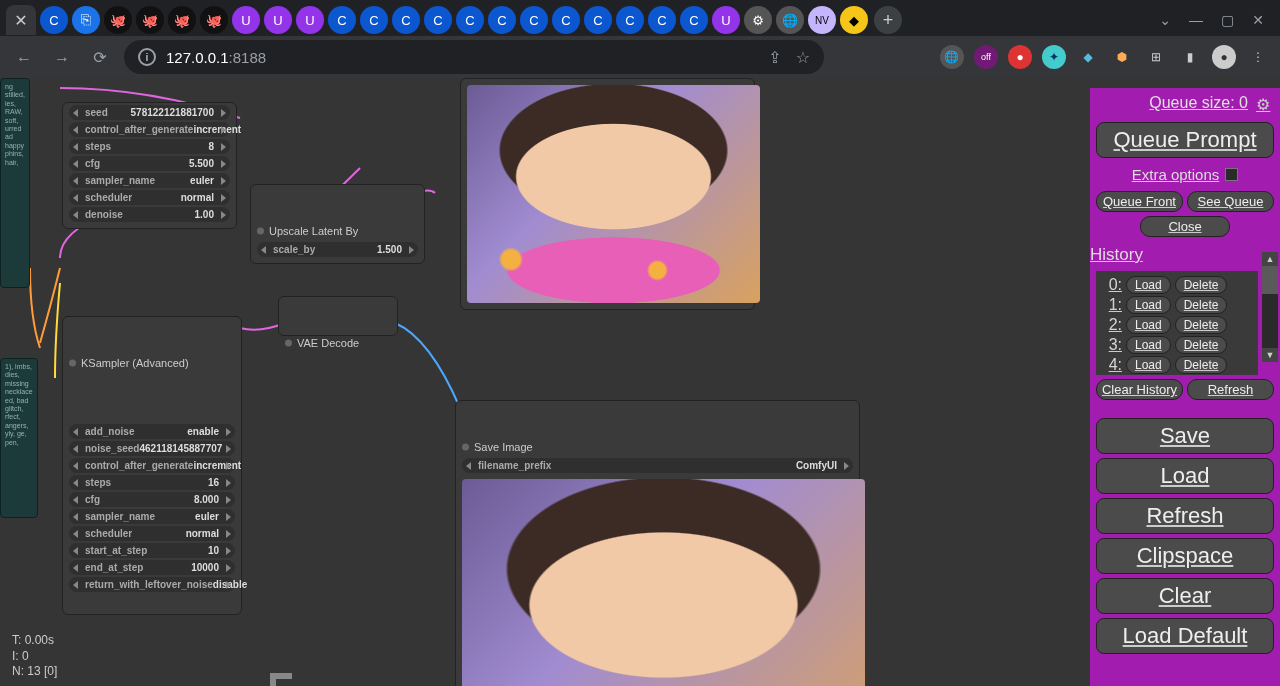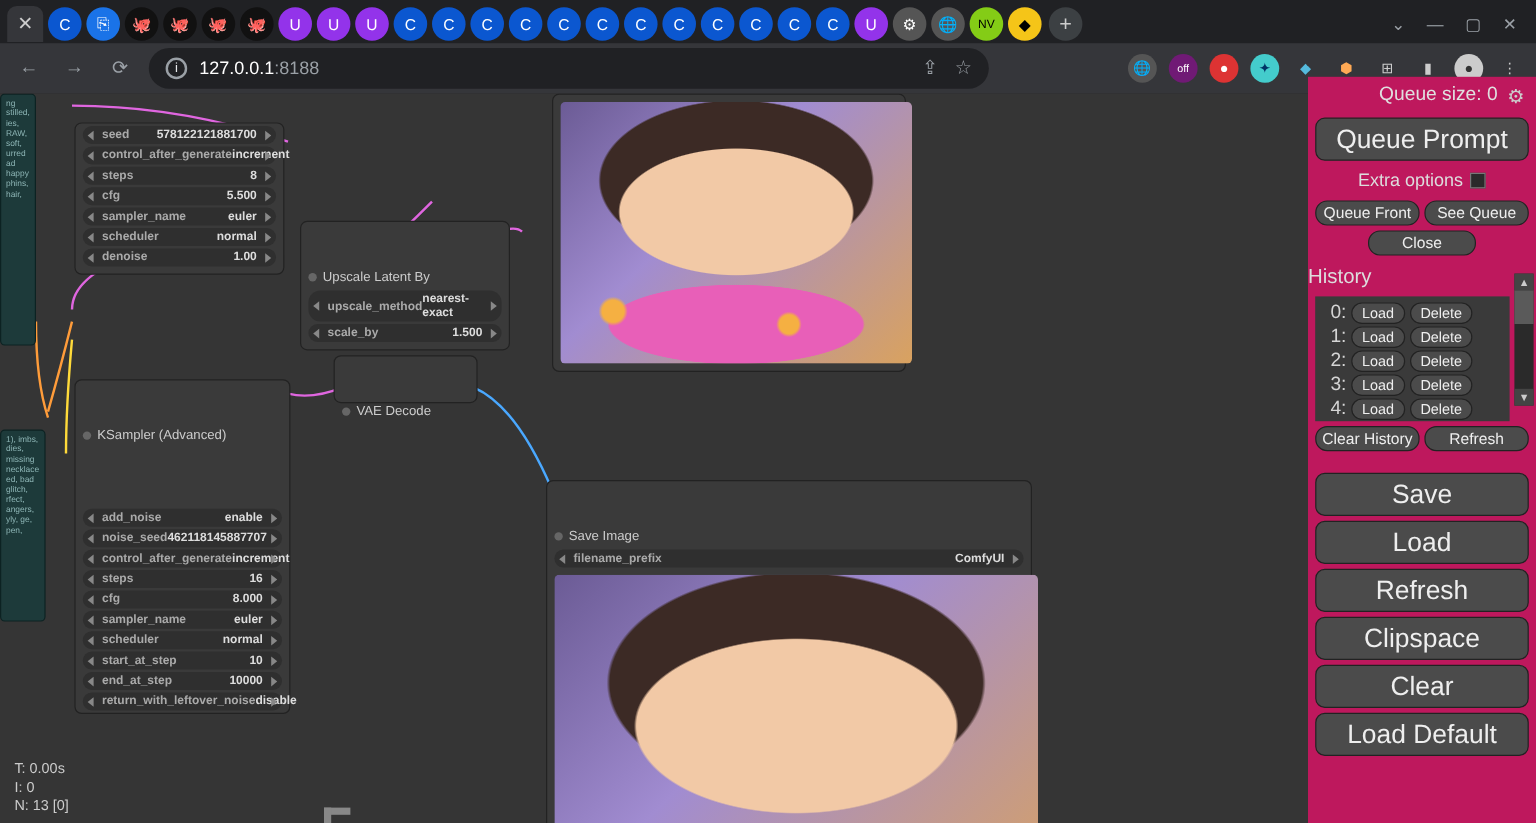--- a/index.html
+++ b/index.html
@@ -7,21 +7,21 @@
 
 
 .browser-chrome { background: #202124; height: 78px; width: 100%; }
 .tab-strip { display: flex; align-items: center; height: 36px; padding: 4px 6px 0 6px; gap: 4px; }
 .tab-active { background: #35363a; border-radius: 8px 8px 0 0; width: 30px; height: 30px; display: flex; align-items: center; justify-content: center; }
 .tab-ico { width: 28px; height: 28px; border-radius: 50%; display: flex; align-items: center; justify-content: center; font-size: 13px; color: #fff; }
 .ico-c { background: #0b57d0; }
 .ico-gh{ background: #111; }
 .ico-u { background: #9333ea; }
 .ico-g { background: #555; }
-.ico-n { background: #84cc16; color:#000; font-size:10px;}
+.ico-n { background: #c4b5fd; color:#000; font-size:10px;}
 .ico-y { background: #f5c518; color:#000;}
 .ico-gl{ background: #555; }
 .new-tab { width: 28px; height: 28px; background: #3c4043; border-radius: 50%; display:flex; align-items:center; justify-content:center; color:#ccc; font-size:18px; margin-left:2px;}
 .win-ctrls { margin-left:auto; display:flex; gap:18px; font-size:14px; color:#9aa0a6; padding-right:10px;}
 .nav-bar { height: 42px; display:flex; align-items:center; padding: 0 10px; gap:10px; background:#35363a; }
 .nav-btn { width:28px; height:28px; display:flex; align-items:center; justify-content:center; color:#9aa0a6; font-size:16px; border-radius:50%;}
 .url-bar { flex:0 0 700px; height:34px; background:#202124; border-radius:17px; display:flex; align-items:center; padding:0 14px; font-size:15px; color:#e8eaed; }
 .url-info { width:18px; height:18px; border:2px solid #9aa0a6; border-radius:50%; margin-right:10px; font-size:11px; display:flex;align-items:center;justify-content:center;}
 .url-host { color:#fff; }
 .url-port { color:#9aa0a6; }
@@ -48,21 +48,21 @@
   radial-gradient(ellipse 70% 55% at 50% 30%, #3c2a25 0 55%, transparent 56%),
   radial-gradient(ellipse 60% 25% at 50% 85%, #e85fb8 0 60%, transparent 61%),
   linear-gradient(135deg,#6b5b95 0%, #a18cd1 40%, #d9a25f 100%);
 }
 .txt-node{position:absolute;background:#1d3a3a;border:1px solid #0c2222;border-radius:4px;padding:4px;font-size:7px;line-height:1.2;color:#8db5b5;overflow:hidden;}
 .edge{position:absolute;pointer-events:none;}
 .status{position:absolute;left:12px;bottom:6px;font-size:12px;color:#ccc;line-height:1.3;}
 .handle{position:absolute;left:270px;top:595px;width:22px;height:22px;border-top:6px solid #888;border-left:6px solid #888;}
 
 
-.panel { position:absolute; right:0; top:64px; width:190px; bottom:0; background:#be185d; font-size:14px; }
+.panel { position:absolute; right:0; top:88px; width:190px; bottom:0; background:#a21caf; font-size:14px;text-decoration:underline; }
 .panel-scroll{position:absolute;right:2px;top:164px;width:16px;height:110px;background:#2a2a2a;}
 .panel-scroll .thumb{width:100%;height:28px;background:#5a5a5a;}
 .panel-scroll .arr{width:100%;height:14px;background:#444;display:flex;align-items:center;justify-content:center;font-size:9px;color:#ccc;}
 .queue{display:flex;align-items:center;justify-content:flex-end;padding:6px 8px;font-size:16px;color:#e0e0e0;}
 .gear{width:16px;height:16px;margin-left:8px;color:#ccc;}
 .pbtn{display:block;margin:4px 6px;background:#4b4b4b;border:1px solid #222;border-radius:8px;text-align:center;color:#eee;cursor:pointer;}
 .pbtn.big{font-size:22px;padding:4px 0;}
 .pbtn.sm{font-size:13px;padding:2px 0;border-radius:10px;}
 .row2{display:flex;gap:4px;margin:4px 6px;}
 .row2 .pbtn{flex:1;margin:0;}
@@ -210,35 +210,31 @@
           <span class="wlabel">denoise</span>
           <span class="wval">1.00</span>
         </div>
       </div>
   </div>
 
   <div class="node" style="left:250px;top:106px;width:175px;padding-bottom:4px;">
     <div class="node-title">Upscale Latent By</div>
     <div id="up">
         <div class="widget">
-          <span class="wlabel">upscale_method</span>
-          <span class="wval">nearest-exact</span>
-        </div>
-        <div class="widget">
           <span class="wlabel">scale_by</span>
           <span class="wval">1.500</span>
         </div>
       </div>
   </div>
 
   <div class="node" style="left:278px;top:218px;width:120px;height:40px;">
     <div class="node-title">VAE Decode</div>
   </div>
 
-  <div class="node" style="left:62px;top:238px;width:180px;padding-bottom:0;">
+  <div class="node" style="left:62px;top:238px;width:180px;padding-bottom:20px;">
     <div class="node-title">KSampler (Advanced)</div>
     <div style="height:50px"></div>
     <div id="ks">
         <div class="widget">
           <span class="wlabel">add_noise</span>
           <span class="wval">enable</span>
         </div>
         <div class="widget">
           <span class="wlabel">noise_seed</span>
           <span class="wval">462118145887707</span>

